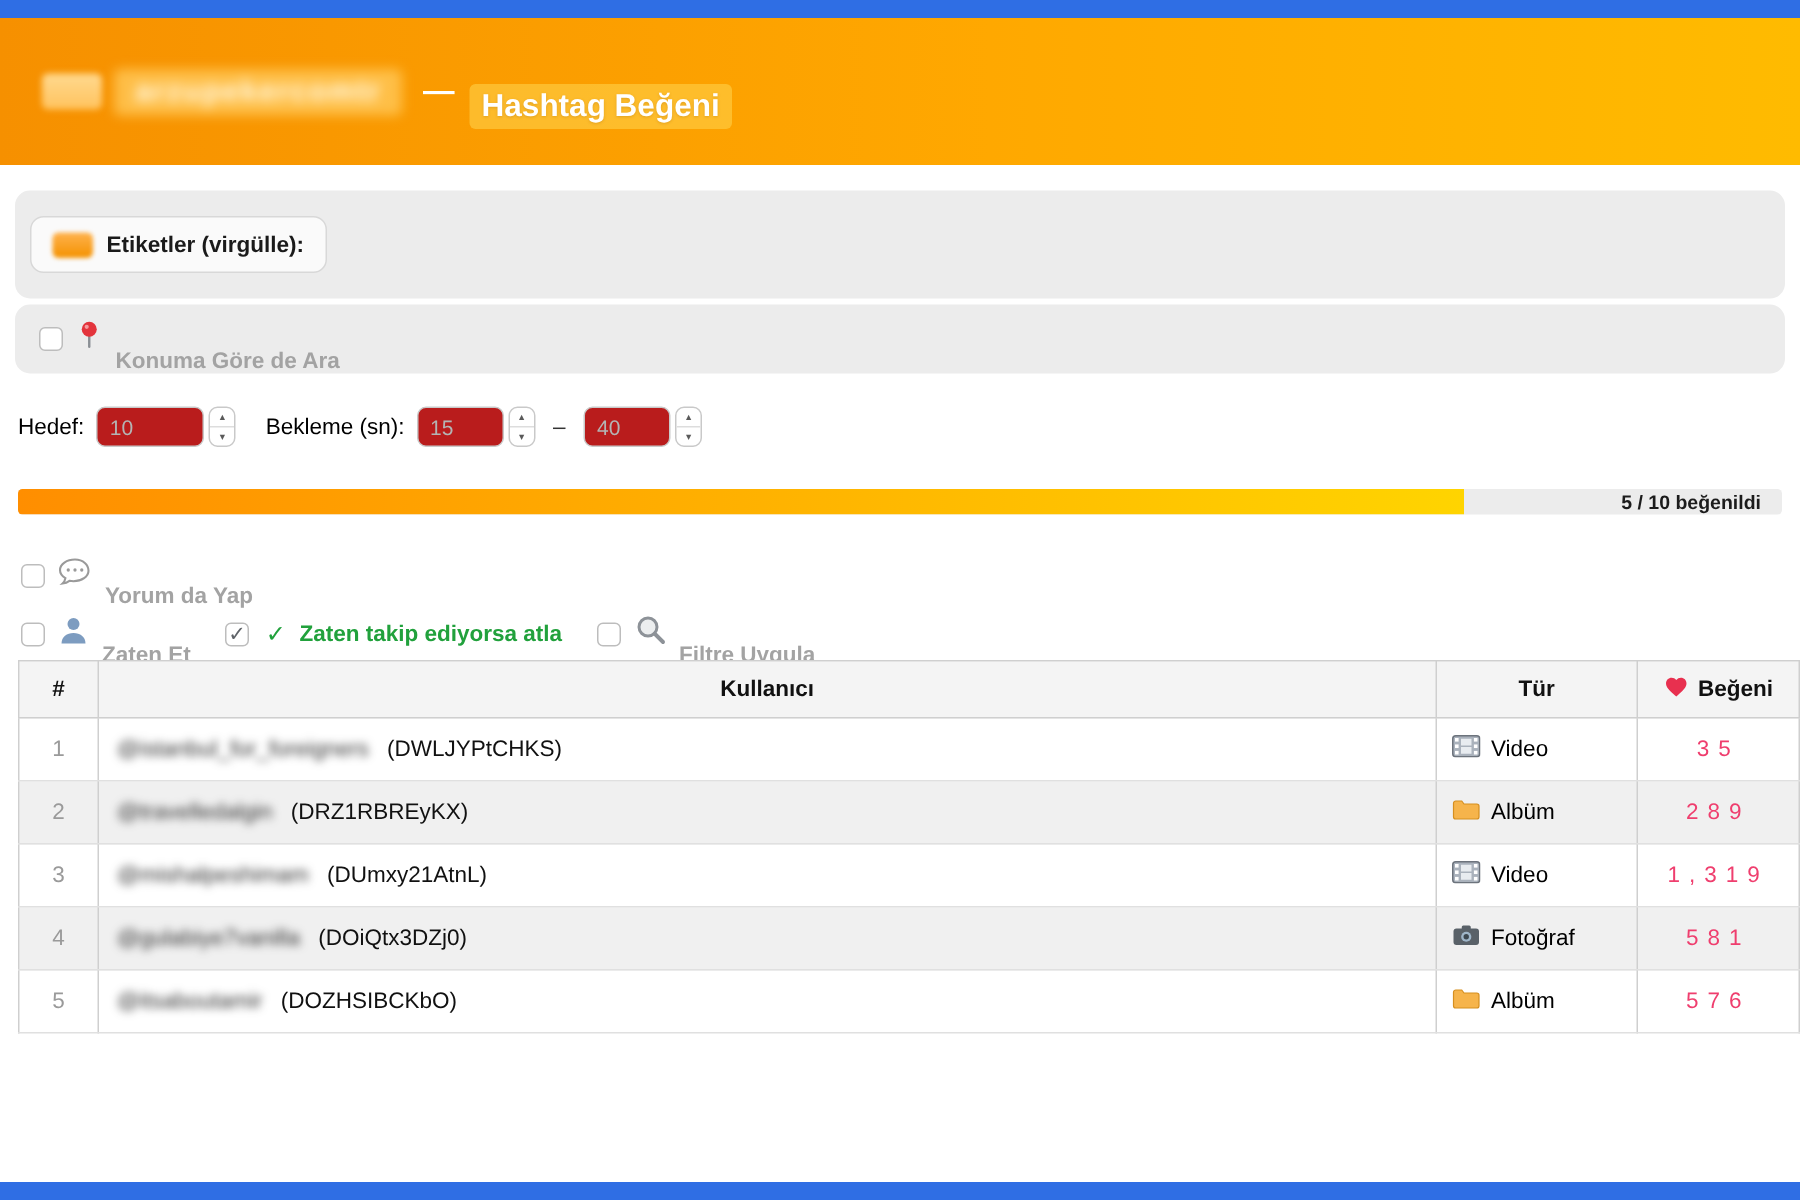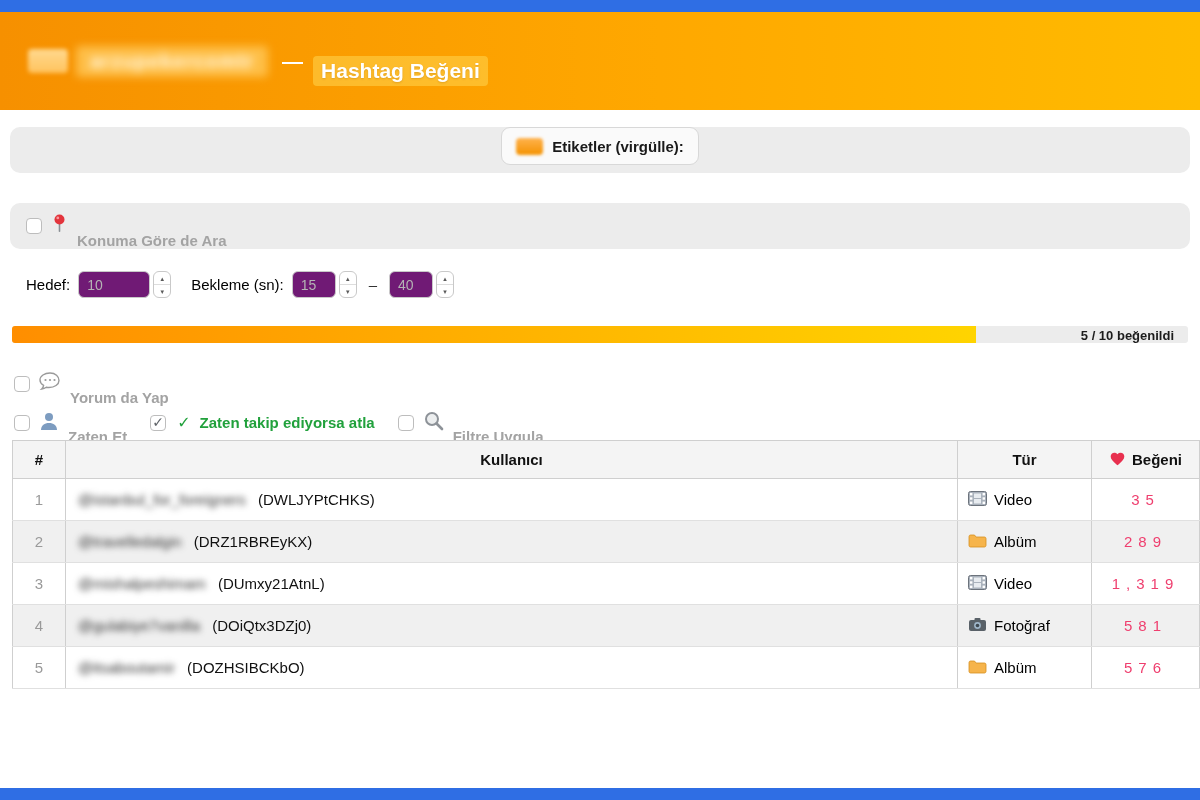--- a/index.html
+++ b/index.html
@@ -21,46 +21,46 @@
                background:rgba(255,198,84,.85); border-radius:4px; padding:4px 14px;
                filter:blur(4px); letter-spacing:1px; }
   .hero-dash { color:#fff; font-size:21px; font-weight:bold; margin:0 10px 0 14px; }
   .hero-title { color:#fff; font-size:21px; font-weight:bold;
                 background:rgba(255,214,79,.55); border-radius:4px; padding:3px 8px;
                 text-shadow:0 1px 2px rgba(140,80,0,.25);margin-top:20px; }
 
   
   .band { position:absolute; left:10px; right:10px; background:#ececec; border-radius:10px;
           display:flex; align-items:center; }
-  .tags-band { top:127px; height:46px; padding:0 10px; gap:12px;flex-direction:column; }
+  .tags-band { top:127px; height:72px; padding:0 10px; gap:12px; }
   .tags-pill { display:flex; align-items:center; gap:9px; background:#fafafa;
                border:1px solid #d8d8d8; border-radius:9px; height:38px; padding:0 14px;
                font-size:15px; font-weight:bold; color:#1a1a1a; white-space:nowrap; }
   .tag-icon { display:inline-block; width:27px; height:17px; border-radius:4px;
               background:linear-gradient(180deg,#ffb24d,#f49200); filter:blur(1.5px); }
   .tags-input { flex:1; height:37px; border:1px solid #cfcfcf; border-radius:8px;
                 font-family:inherit; font-size:15px; color:#111; padding:0 12px; background:#fff; outline:none; }
 
   .location-band { top:203px; height:46px; padding:0 16px; gap:10px; }
   .opt-label { font-size:15px; font-weight:bold; color:#a3a3a3;margin-top:28px; }
 
   .checkbox { position:relative; display:inline-block; width:16px; height:16px; background:#fff;
               border:1px solid #bdbdbd; border-radius:4px; flex:0 0 auto; }
   .checkbox .cb-mark { display:none; position:absolute; left:1px; top:-2px; font-style:normal;
                        font-size:14px; color:#5f6368; font-weight:bold; }
   .checkbox.checked .cb-mark { display:block; }
 
   
   .target-row { position:absolute; top:271px; left:12px; display:flex; align-items:center;
-                font-size:15px; color:#000;margin-left:14px; }
+                font-size:15px; color:#000; }
   .field-group { display:flex; align-items:center; margin-left:8px; }
-  .num-field { height:27px; border:1px solid #c9c9c9; border-radius:6px; background:#701a75;
+  .num-field { height:27px; border:1px solid #c9c9c9; border-radius:6px; background:#b91c1c;
                font-family:inherit; font-size:14px; color:#b4b4b4; padding:0 8px; outline:none; }
   .num-field.w-target { width:72px; }
-  .num-field.w-wait { width:44px; }
+  .num-field.w-wait { width:58px; }
   .stepper { width:18px; height:27px; margin-left:3px; border:1px solid #c9c9c9; border-radius:6px;
              background:#fff; display:flex; flex-direction:column; overflow:hidden; }
   .stepper span { flex:1; display:flex; align-items:center; justify-content:center;
                   font-size:7px; color:#5a5a5a; line-height:1; }
   .stepper span:first-child { border-bottom:1px solid #ddd; }
   .lbl-gap { margin-left:20px; }
   .range-dash { margin:0 12px; color:#333; font-size:15px; }
 
   
   .progress { position:absolute; top:326px; left:12px; right:12px; height:17px; background:#ececec;

